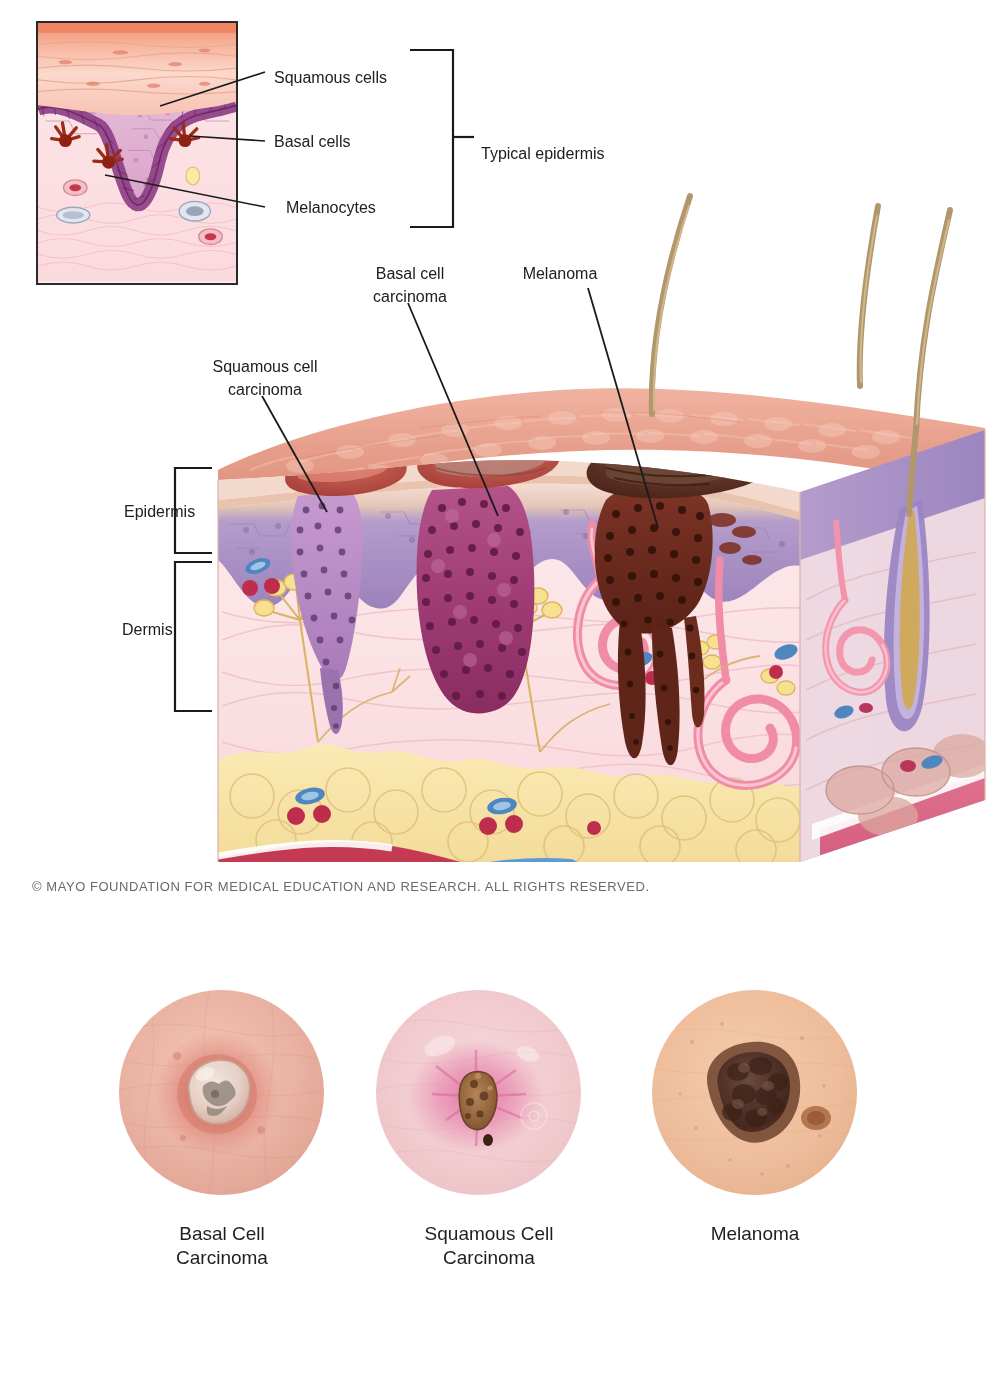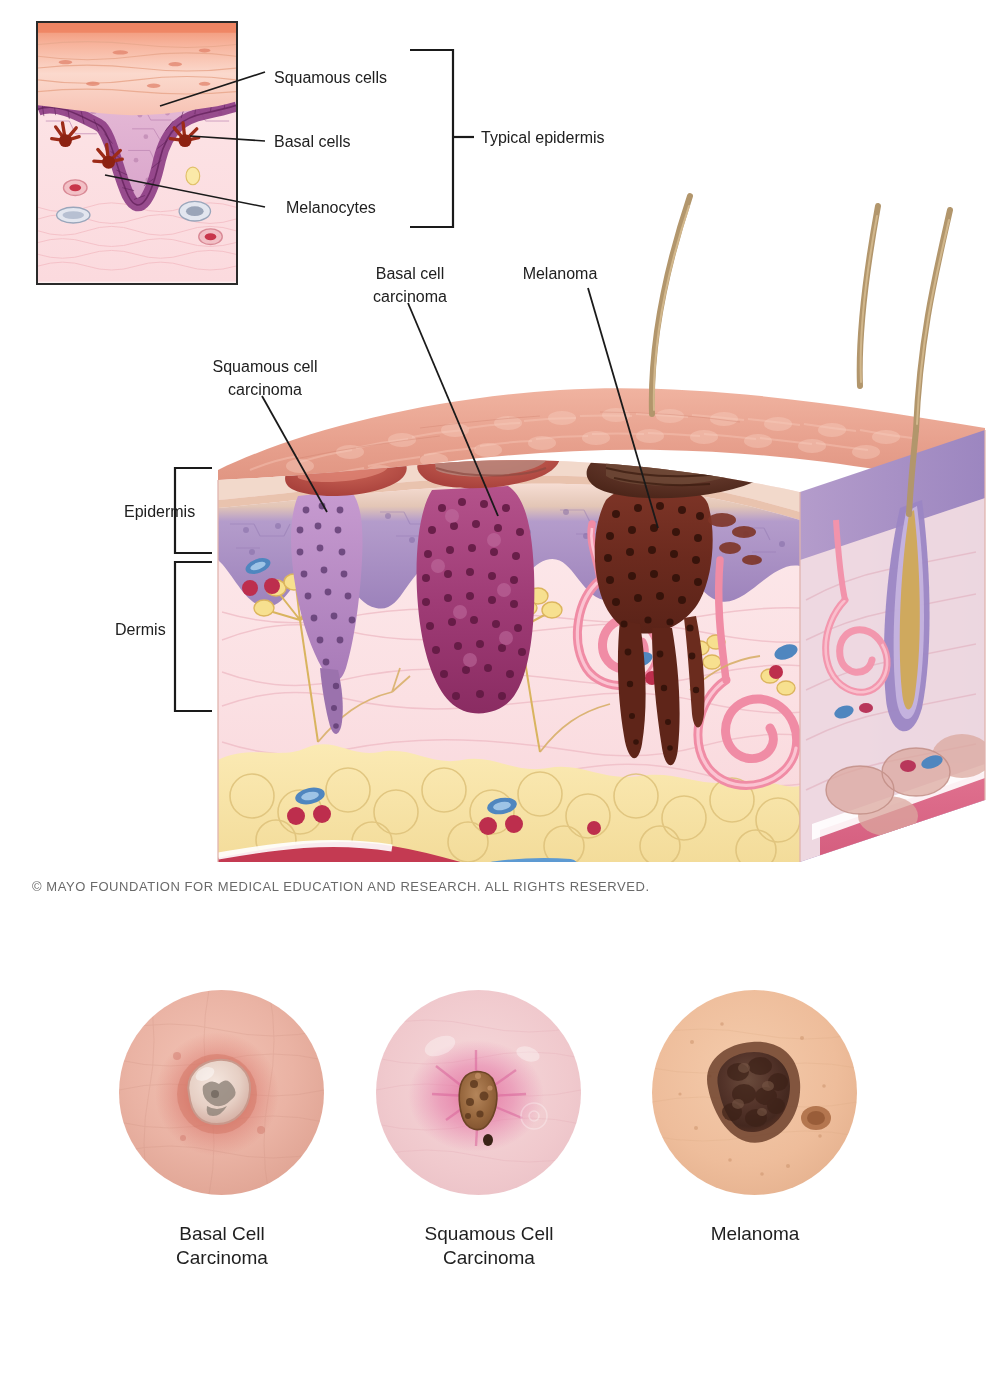--- a/index.html
+++ b/index.html
@@ -185,21 +185,21 @@
   </g>
   <g stroke="#1a1a1a" stroke-width="2.2" fill="none">
     <path d="M410 50 L453 50 L453 227 L410 227"></path>
     <path d="M453 137 L474 137"></path>
   </g>
 </svg>
 
 <div class="lbl" style="left:274px;top:66px;">Squamous cells</div>
 <div class="lbl" style="left:274px;top:130px;">Basal cells</div>
 <div class="lbl" style="left:286px;top:196px;">Melanocytes</div>
-<div class="lbl" style="left:481px;top:126px;">Typical epidermis</div>
+<div class="lbl" style="left:481px;top:142px;">Typical epidermis</div>
 
 <svg id="main-art" viewBox="0 0 1000 890">
   <defs>
     <linearGradient id="surfTop" x1="0" y1="0" x2="0" y2="1">
       <stop offset="0" stop-color="#f0b3a0"></stop>
       <stop offset=".5" stop-color="#e7a08d"></stop>
       <stop offset="1" stop-color="#dd907d"></stop>
     </linearGradient>
     <linearGradient id="epiFace" x1="0" y1="0" x2="0" y2="1">
       <stop offset="0" stop-color="#f6ddd3"></stop>
@@ -728,21 +728,21 @@
     <path d="M588 288 L658 528"></path>
   </g>
 
   <g stroke="#1a1a1a" stroke-width="2.2" fill="none">
     <path d="M212 468 L175 468 L175 553 L212 553"></path>
     <path d="M212 562 L175 562 L175 711 L212 711"></path>
   </g>
 </svg>
 
 <div class="lbl" style="left:124px;top:500px;">Epidermis</div>
-<div class="lbl" style="left:115px;top:618px;">Dermis</div>
+<div class="lbl" style="left:122px;top:618px;">Dermis</div>
 
 <div class="lbl c" style="left:185px;top:355px;width:160px;"><span>Squamous cell</span><br><span>carcinoma</span></div>
 
 <div class="lbl c" style="left:340px;top:262px;width:140px;"><span>Basal cell</span><br><span>carcinoma</span></div>
 
 <div class="lbl c" style="left:490px;top:262px;width:140px;">Melanoma</div>
 
 <div id="copyright">© MAYO FOUNDATION FOR MEDICAL EDUCATION AND RESEARCH. ALL RIGHTS RESERVED.</div>
 
 <div id="photos-area">

